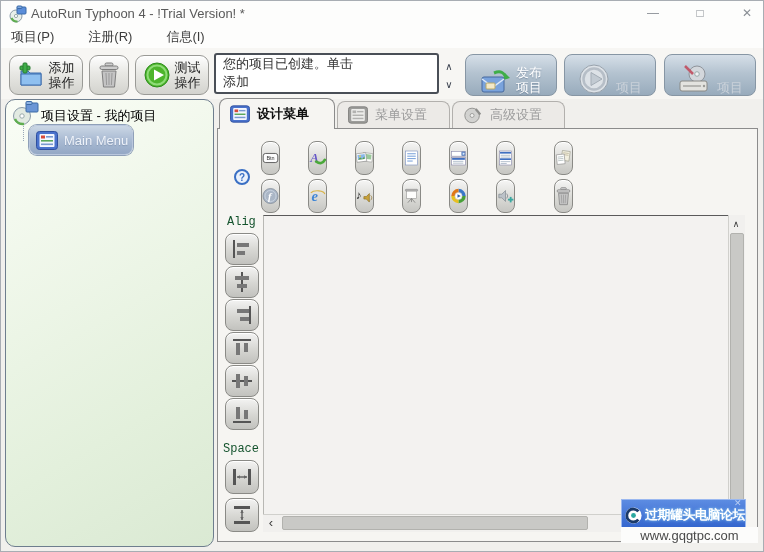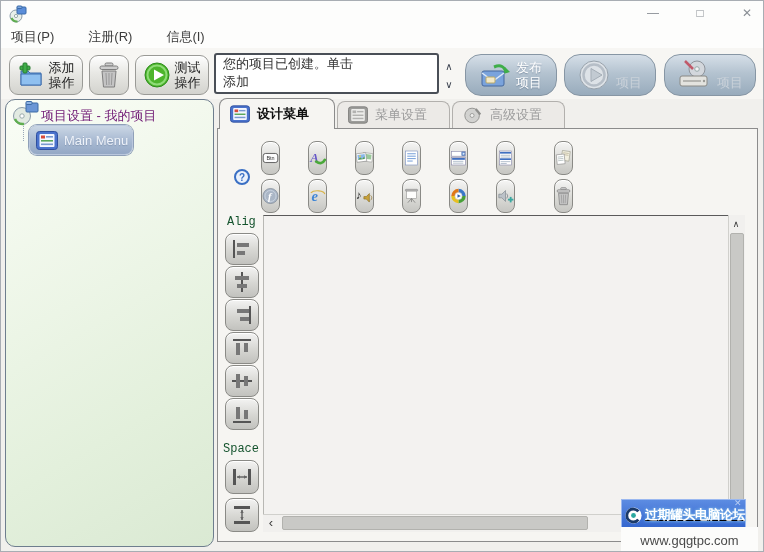--- a/index.html
+++ b/index.html
@@ -15,33 +15,33 @@
     color:#8a8f95;font-size:12px;cursor:default;}
   
   .menubar{left:0;top:24px;width:100%;height:23px;background:#fdfdfc;display:flex;align-items:center;}
   .menuitem{padding:3px 10px;font-size:13px;color:#3c3c3c;white-space:nowrap;}
   
   .toolbarbg{left:0;top:47px;width:100%;height:51px;background:#f7f6f3;}
   .btn3d{background:linear-gradient(180deg,#fefefe,#e8e8e4 45%,#d3d3ce);
     border:1px solid #9a9a96;border-radius:9px;box-shadow:inset 0 1px 0 #fff;
     display:flex;align-items:center;justify-content:center;gap:5px;box-sizing:border-box;}
   .blue3d{background:linear-gradient(180deg,#d6dfe8,#b4c3d0 45%,#98abbc);
-    border:1px solid #8796a4;border-radius:16px;box-sizing:border-box;
-    display:flex;align-items:center;justify-content:center;gap:6px;}
+    border:1px solid #8796a4;border-radius:8px;box-sizing:border-box;
+    display:flex;align-items:flex-end;justify-content:center;gap:6px;}
   .btnlabel{font-size:13px;color:#222;line-height:15px;text-align:center;white-space:nowrap;}
   .btnlabel.white{color:#fff;text-shadow:0 1px 1px rgba(60,80,110,.4);}
   .btnlabel.ghost{color:#c9d1d9;text-shadow:none;}
   .statusbox{left:213px;top:52px;width:225px;height:41px;background:#fff;border:2px solid #4a4f57;
     border-radius:3px;box-sizing:border-box;padding:0 7px;font-size:13px;color:#333;line-height:18px;}
   .spin{left:440px;width:16px;height:14px;color:#39404d;font-size:10px;display:flex;
     align-items:center;justify-content:center;}
   
   .sidebar{left:4px;top:98px;width:209px;height:448px;box-sizing:border-box;border:1px solid #6e7e8e;
     border-radius:10px;background:linear-gradient(150deg,#fafdf6,#e3f0dc 70%,#dae9d3);}
-  .sideheader{left:40px;top:106px;font-size:13px;color:#701a75;white-space:nowrap;}
+  .sideheader{left:40px;top:106px;font-size:13px;color:#000000;white-space:nowrap;}
   .treeline{left:22px;top:116px;height:24px;width:0;border-left:1px dotted #9aa8b8;}
   .treenode{left:28px;top:124px;width:104px;height:30px;border-radius:8px;box-sizing:border-box;
     background:linear-gradient(180deg,#cbd7e5,#aabbd3 50%,#94a8c5);
     border:1px solid #bac7dd;box-shadow:0 0 0 1px #8fa0b8;
     display:flex;align-items:center;gap:6px;padding-left:6px;}
   .treenode span{font-size:13px;color:#eef2f9;text-shadow:0 1px 1px rgba(80,100,130,.35);white-space:nowrap;}
   
   .tab{box-sizing:border-box;display:flex;align-items:center;gap:7px;padding-left:10px;
     border-radius:8px 8px 0 0;font-size:13px;white-space:nowrap;}
   .tab.active{left:218px;top:97px;width:116px;height:31px;background:#f6f5f2;
@@ -70,40 +70,41 @@
     background:linear-gradient(180deg,#fefefe,#f0f0ee);border:1.5px solid #4a4a4a;border-radius:19px;
     display:flex;align-items:center;justify-content:center;font-size:14px;color:#222;}
   .vscroll{left:727px;top:214px;width:16px;height:299px;background:#f1f0ee;border-left:1px solid #d0d0cc;z-index:4;}
   .hscroll{left:262px;top:513px;width:465px;height:17px;background:#f1f0ee;border-top:1px solid #d0d0cc;z-index:4;}
   .scrollarrow{color:#3c3c3c;display:flex;align-items:center;justify-content:center;z-index:5;}
   .vthumb{left:729px;top:232px;width:12px;height:268px;background:#c9c9c6;border:1px solid #b2b2ae;border-radius:2px;z-index:5;}
   .hthumb{left:281px;top:515px;width:304px;height:12px;background:#c9c9c6;border:1px solid #b2b2ae;border-radius:2px;z-index:5;}
   
   .wmbadge{left:620px;top:498px;width:125px;height:32px;box-sizing:border-box;z-index:6;
     background:linear-gradient(180deg,#5c8ce2,#2f62cc);border:1px solid #9ab8f0;
-    display:flex;align-items:center;gap:3px;padding-left:3px;text-decoration:underline;}
+    display:flex;align-items:center;gap:3px;padding-left:3px;}
   .wmbadge .sitename{font-size:13px;font-weight:bold;color:#fff;text-shadow:0 0 3px #8fd0f0;white-space:nowrap;letter-spacing:-.5px;}
   .wmclose{left:733px;top:497px;font-size:9px;color:#b8cdf2;z-index:7;}
-  .wmurl{left:620px;top:526px;width:137px;height:26px;background:#fcfcfb;z-index:6;
+  .wmurl{left:620px;top:526px;width:137px;height:16px;background:#fcfcfb;z-index:6;
     display:flex;align-items:center;justify-content:center;font-size:13px;color:#4a4a4a;}
   svg{display:block;}
 </style>
 </head>
 <body>
 
 <div class="window">
 
   <div class="abs titlebar">
     <svg class="abs" style="left:8px;top:4px" width="18" height="18" viewBox="0 0 18 18">
       <circle cx="7" cy="11" r="6" fill="#e9efe9" stroke="#8a9aa8"></circle>
       <path d="M2.5,13 a6,6 0 0 0 6,3.5" stroke="#5fae4f" stroke-width="2" fill="none"></path>
       <circle cx="7" cy="11" r="1.6" fill="#fff" stroke="#9aa"></circle>
       <rect x="8" y="2" width="9" height="7" rx="1" fill="#5b8dd9" stroke="#3a6aa8"></rect>
       <rect x="8" y="1" width="5" height="2.5" rx="1" fill="#7fa8e0" stroke="#3a6aa8"></rect>
     </svg>
+    <span class="abs apptitle">AutoRun Typhoon 4 - !Trial Version! *</span>
     <div class="abs winctl" style="left:635px">
         <span>—</span>
       </div>
     <div class="abs winctl" style="left:682px">
         <span>□</span>
       </div>
     <div class="abs winctl" style="left:729px">
         <span>✕</span>
       </div>
   </div>

